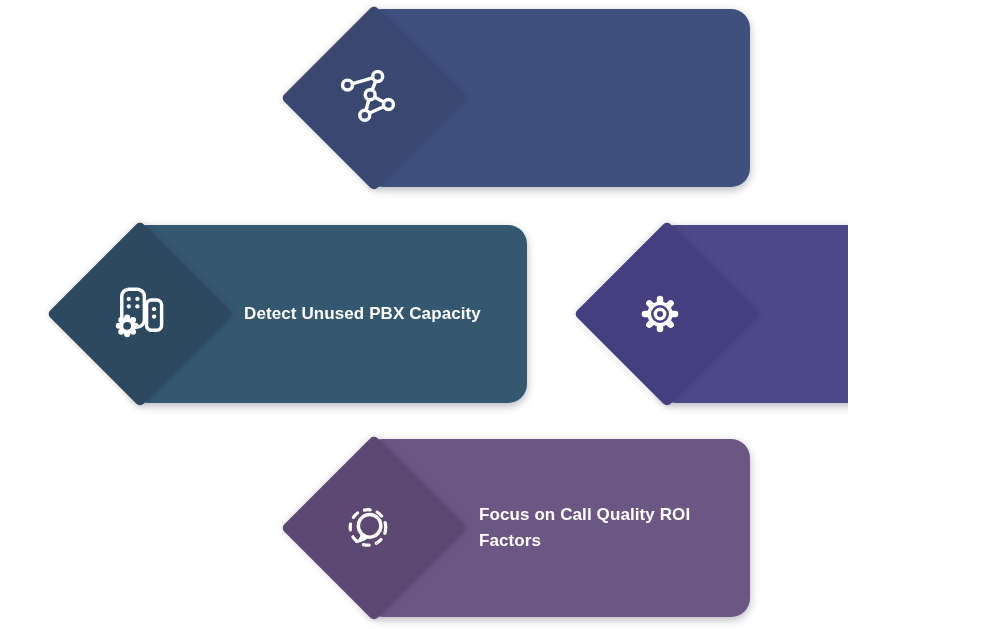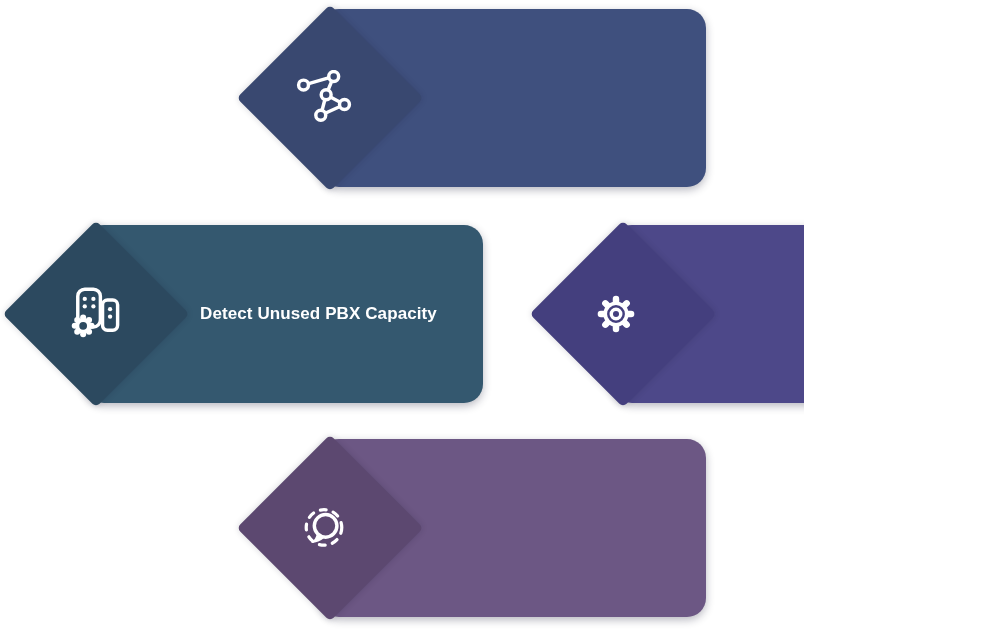--- a/index.html
+++ b/index.html
@@ -2,20 +2,21 @@
 <html><head>
 <meta charset="utf-8">
 <style>
   html,body{margin:0;padding:0;background:#ffffff;}
   .canvas{
     position:relative;
     width:804px;height:629px;
     background:#ffffff;
     overflow:hidden;
     font-family:"Liberation Sans","DejaVu Sans",sans-serif;
+    margin-left:44px;
   }
   .card-group{position:absolute;}
   .card-panel{
     position:absolute;
     border-radius:19px;
     box-shadow:0 3px 9px rgba(20,20,45,0.30);
   }
   .diamond{
     position:absolute;
     width:132px;height:132px;
@@ -157,20 +158,21 @@
         </g>
         <circle cx="26" cy="26" r="10" fill="currentColor" stroke="#ffffff" stroke-width="3.4"></circle>
         <circle cx="26" cy="26" r="4.4" stroke="#ffffff" stroke-width="3.2"></circle>
       </svg>
     </div>
   </section>
 
   <section class="card-group g4 gap-sm">
     <div class="card-panel" style="background-color: rgb(108, 87, 132);">
       <div class="card-text">
+        <h2 class="card-title">Focus on Call Quality ROI Factors</h2>
       </div>
     </div>
     <div class="diamond" style="background-color: rgb(92, 72, 112);"></div>
     <div class="icon" style="color: rgb(92, 72, 112);">
       <svg viewBox="0 0 52 52" fill="none">
         <circle cx="26" cy="25.5" r="16.5" stroke="#ffffff" stroke-width="3" stroke-dasharray="5.5 6.8" stroke-linecap="round"></circle>
         <circle cx="27.5" cy="24" r="10.5" stroke="#ffffff" stroke-width="3.2"></circle>
         <path d="M19.5 30.5 C19 34.5 17 37.5 14 40 C19 39.5 23 38 26 35.2 Z" fill="#ffffff"></path>
       </svg>
     </div>

